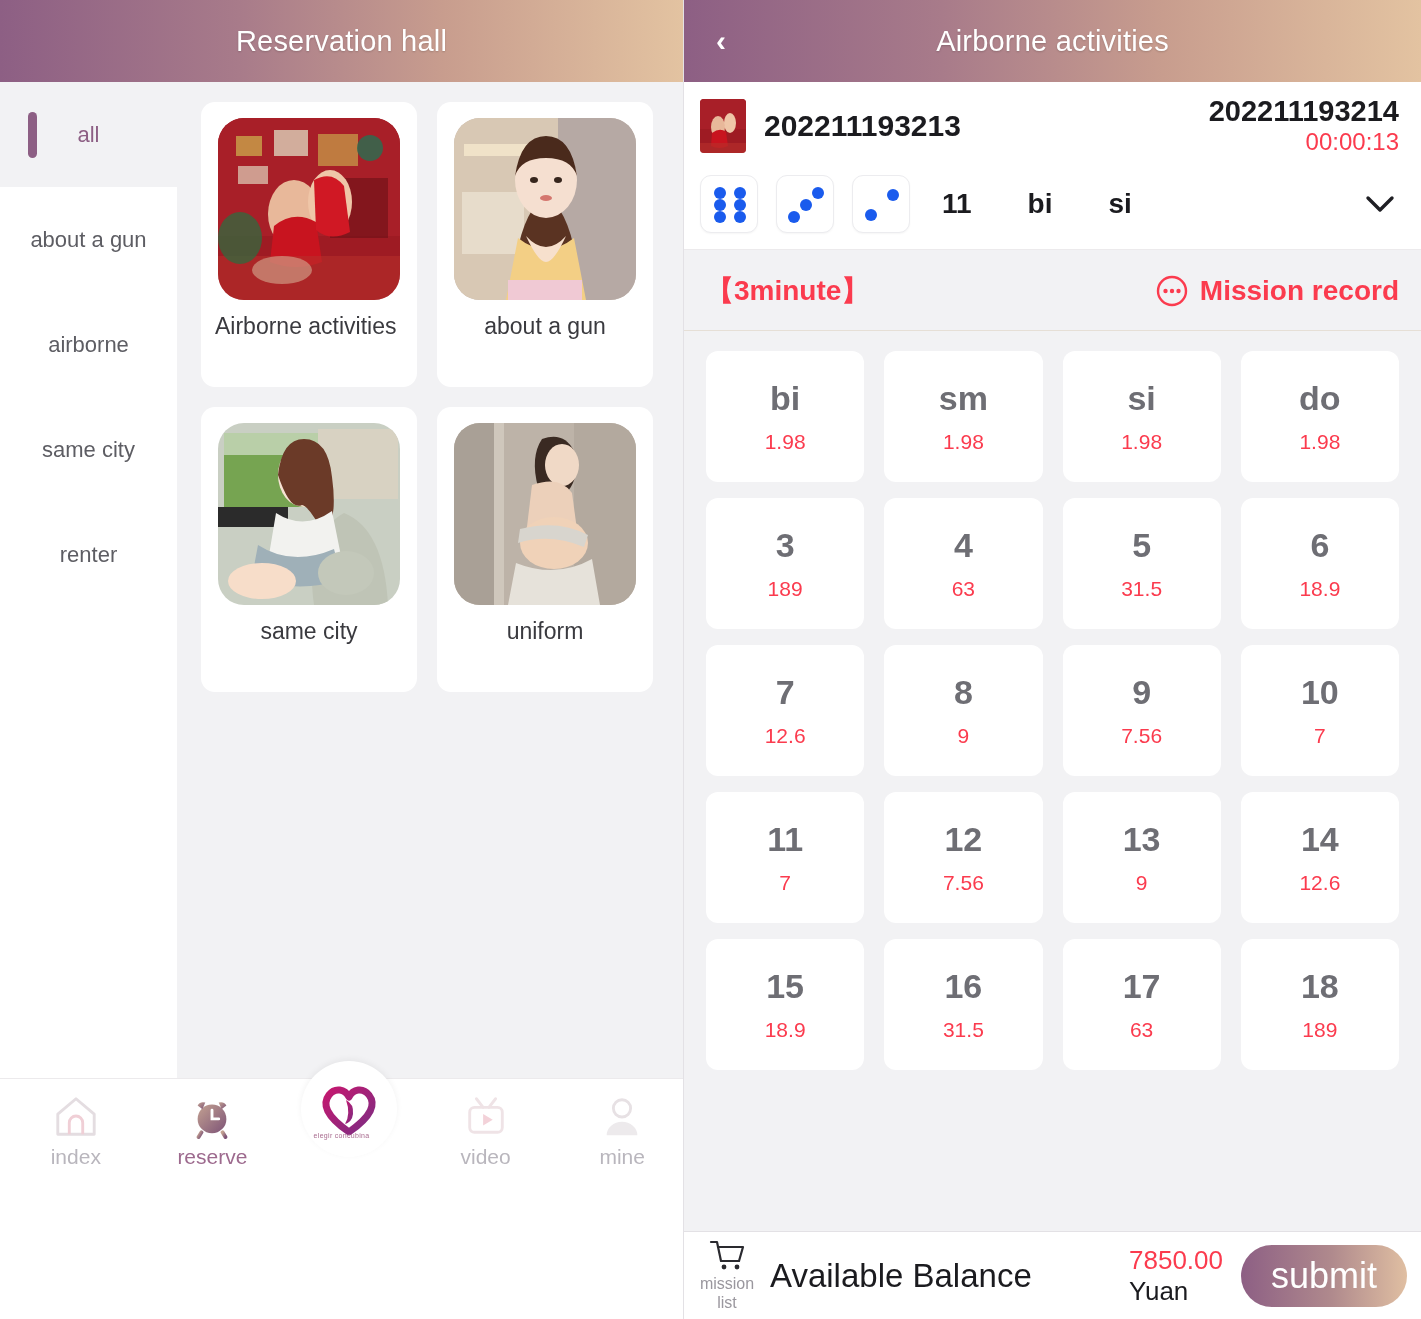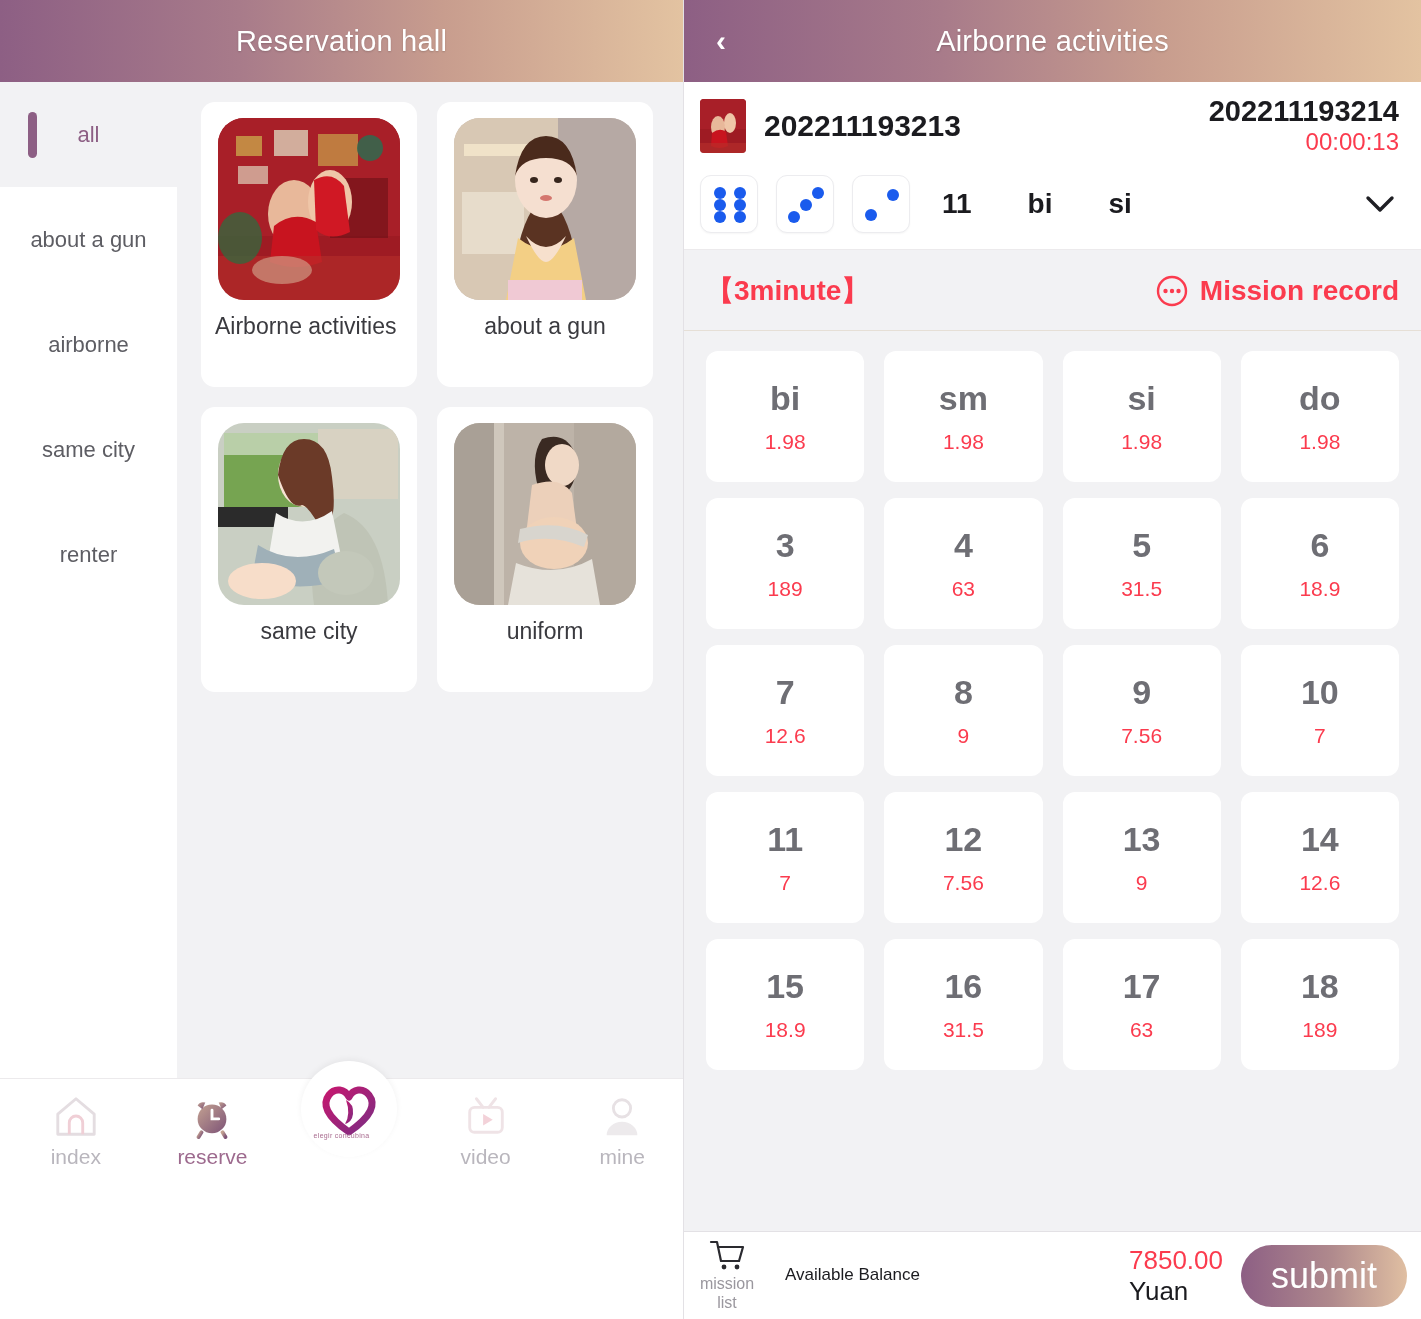--- a/index.html
+++ b/index.html
@@ -264,22 +264,22 @@
   .mission-list-btn {
     display: flex; flex-direction: column;
     align-items: center; justify-content: center;
     width: 62px; cursor: pointer;
   }
   .mission-list-label {
     font-size: 16px; color: #9a979e; line-height: 1.15;
     text-align: center; margin-top: 2px;
   }
   .avail-label {
-    margin-left: 27px;
-    font-size: 17px; color: #1b1b1f;
+    margin-left: 12px;
+    font-size: 33px; color: #1b1b1f;
     line-height: 1.2;
   }
   .wallet-amt-wrap {
     margin-left: auto;
     display: flex; align-items: baseline; flex-direction: column;
   }
   .wallet-amt { font-size: 26px; color: #fb3b4e; }
   .wallet-unit { font-size: 26px; color: #1b1b1f; margin-left: 4px; }
   .submit-btn {
     margin-left: 22px;

